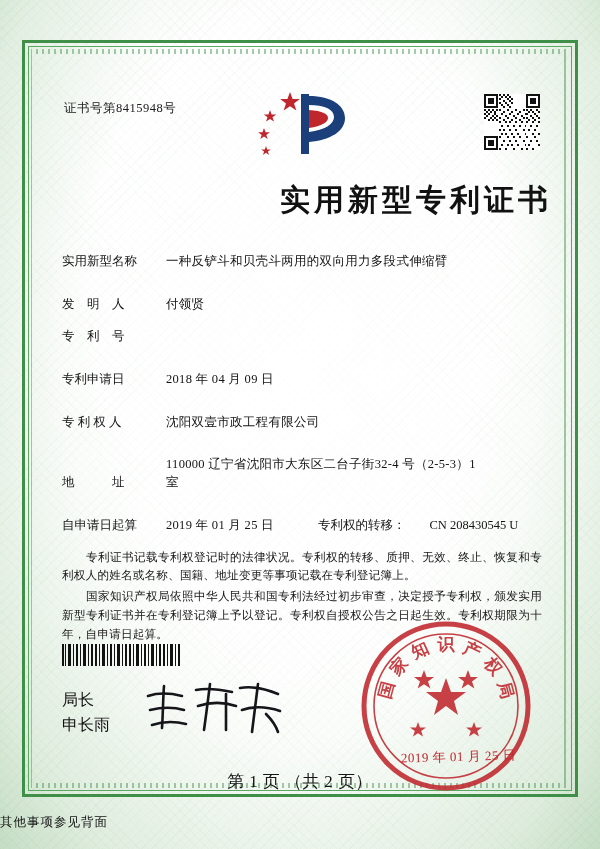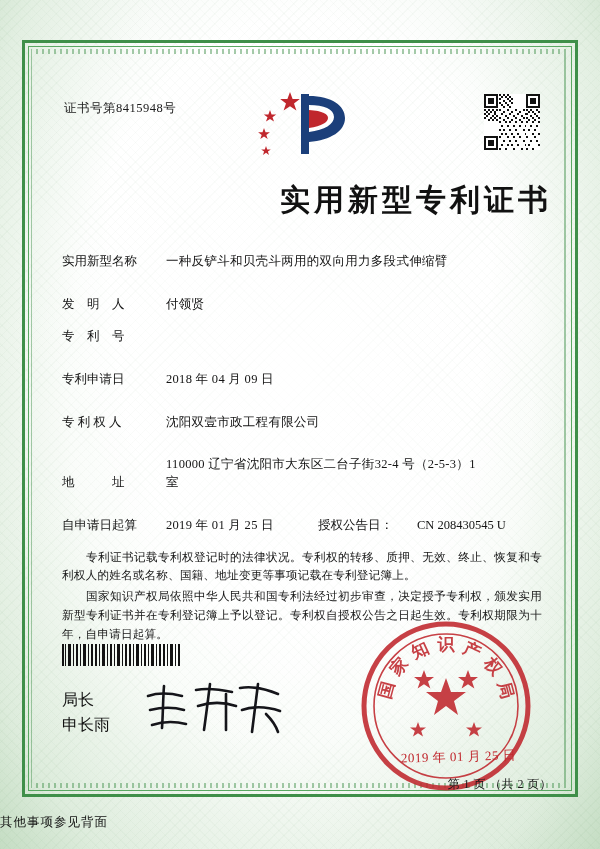--- a/index.html
+++ b/index.html
@@ -205,22 +205,22 @@
     font-size: 13px;
     color: #c0272d;
     letter-spacing: .5px;
     transform: rotate(-1.5deg);
   }
   .pageno {
     position: absolute;
     left: 0;
     right: 0;
     bottom: -16px;
-    text-align: right;
-    font-size: 12px;
+    text-align: center;
+    font-size: 17px;
     color: #151515;
     letter-spacing: .4px;
   }
   .footnote {
     position: absolute;
     left: 0;
     right: 0;
     bottom: 18px;
     text-align: left;
     font-size: 12.5px;
@@ -439,21 +439,21 @@
         <div class="flabel">地　　　址</div>
         <div class="fvalue">
           <span>110000 辽宁省沈阳市大东区二台子街32-4 号（2-5-3）1</span>
           <span class="line2">室</span>
         </div>
       </div>
 
       <div class="frow split">
         <div class="flabel">自申请日起算</div>
         <div class="fvalue">2019 年 01 月 25 日</div>
-        <div class="flabel2">授权公告日：</div>
+        <div class="flabel2">专利权的转移：</div>
         <div class="fvalue2">CN 208430545 U</div>
       </div>
 
       <div class="para">
         <p>专利证书记载专利权登记时的法律状况。专利权的转移、质押、无效、终止、恢复和专利权人的姓名或名称、国籍、地址变更等事项记载在专利登记簿上。</p>
         <p>国家知识产权局依照中华人民共和国专利法经过初步审查，决定授予专利权，颁发实用新型专利证书并在专利登记簿上予以登记。专利权自授权公告之日起生效。专利权期限为十年，自申请日起算。</p>
       </div>
     </div>
 
     <div class="barcode">

